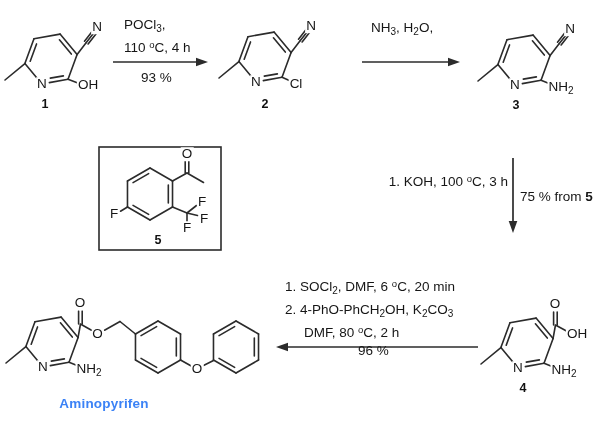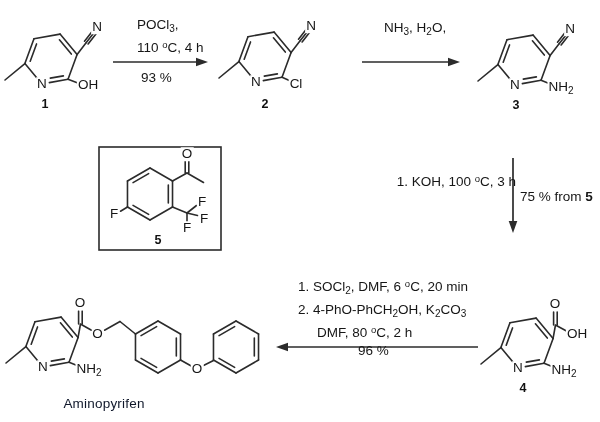--- a/index.html
+++ b/index.html
@@ -2,36 +2,36 @@
 <html><head>
 <meta charset="utf-8">
 <style>
   html,body{margin:0;padding:0;background:#fff;}
   .stage{
     position:relative;width:600px;height:422px;background:#ffffff;
     font-family:"Liberation Sans",sans-serif;color:#111;overflow:hidden;
   }
   .stage svg{position:absolute;left:0;top:0;}
   .cond{position:absolute;font-size:13.5px;line-height:23px;white-space:nowrap;color:#161616;}
-  .cond div{height:23px;margin-left:13px;}
+  .cond div{height:23px;}
   sub{font-size:10px;vertical-align:-3px;line-height:0;}
   sup{font-size:9.5px;vertical-align:4px;line-height:0;}
   b{font-weight:bold;}
   .atom{
     position:absolute;transform:translate(-50%,-50%);
     font-size:13.5px;line-height:1;background:#ffffff;padding:0 1px;
     white-space:nowrap;color:#161616;
   }
   .num{
     position:absolute;transform:translate(-50%,-50%);
     font-size:12.5px;font-weight:bold;color:#111;
   }
   .name{
     position:absolute;transform:translate(-50%,-50%);
-    font-size:13.5px;font-weight:normal;color:#0f172a;letter-spacing:.2px;white-space:nowrap;
+    font-size:13.5px;font-weight:bold;color:#3b82f6;letter-spacing:.2px;white-space:nowrap;
   }
   .indent3{padding-left:19px;}
 </style>
 </head>
 <body>
 
 <div class="stage">
 
   <svg width="600" height="422" viewBox="0 0 600 422">
 
@@ -223,21 +223,21 @@
   <div class="cond" style="left:124px;top:13px">
     <div><span>POCl</span><sub>3</sub><span>,</span></div>
     <div><span>110 </span><sup>o</sup><span>C, 4 h</span></div>
   </div>
   <div class="cond" style="left:141px;top:66px"><span>93 %</span></div>
 
   <div class="cond" style="left:371px;top:16px">
     <div><span>NH</span><sub>3</sub><span>, H</span><sub>2</sub><span>O,</span></div>
   </div>
 
-  <div class="cond" style="right:84px;top:170px;text-align:center">
+  <div class="cond" style="right:92px;top:170px;text-align:center">
     <div><span>1. KOH, 100 </span><sup>o</sup><span>C, 3 h</span></div>
   </div>
   <div class="cond" style="left:520px;top:185px"><span>75 % from </span><b>5</b></div>
 
   <div class="cond" style="left:285px;top:275px">
     <div><span>1. SOCl</span><sub>2</sub><span>, DMF, 6 </span><sup>o</sup><span>C, 20 min</span></div>
     <div><span>2. 4-PhO-PhCH</span><sub>2</sub><span>OH, K</span><sub>2</sub><span>CO</span><sub>3</sub></div>
     <div class="indent3"><span>DMF, 80 </span><sup>o</sup><span>C, 2 h</span></div>
   </div>
   <div class="cond" style="left:358px;top:339px"><span>96 %</span></div>

